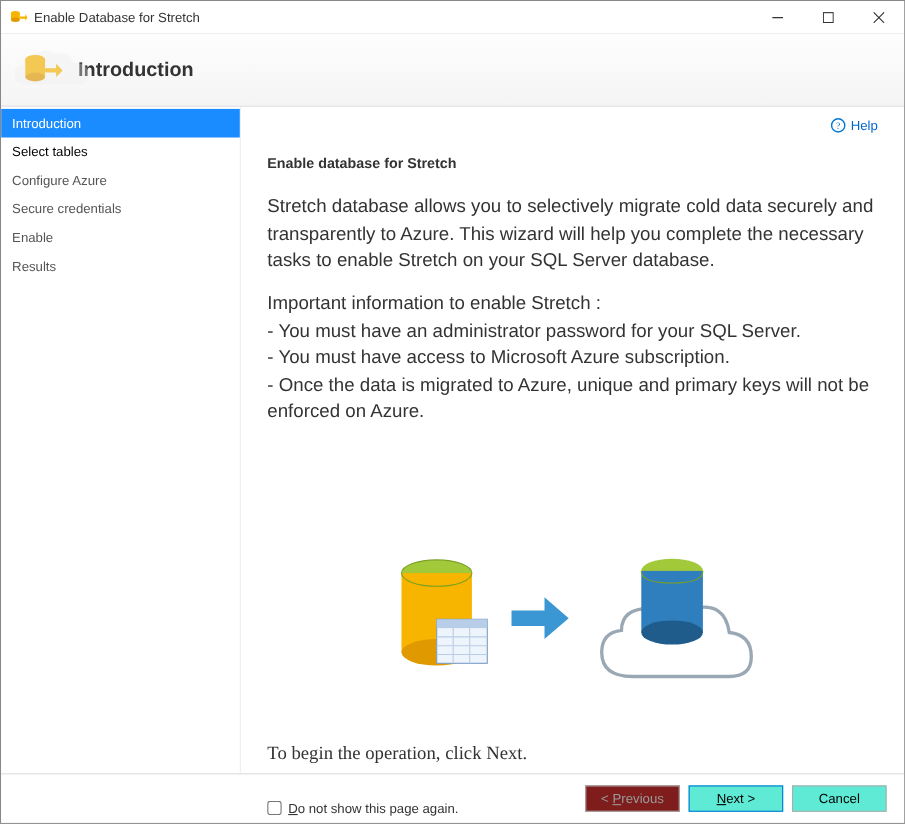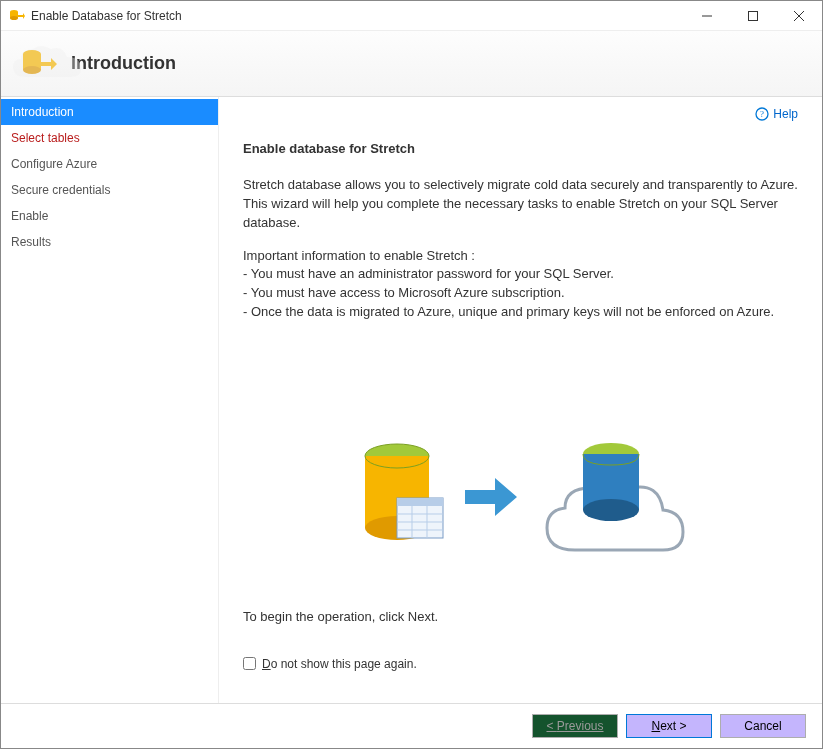--- a/index.html
+++ b/index.html
@@ -65,21 +65,21 @@
     }
     .sidebar {
       width: 218px;
       background: #fff;
       border-right: 1px solid #eee;
       padding-top: 2px;
     }
     .sidebar-item {
       padding: 6px 10px;
       font-size: 12px;
-      color: #b91c1c;
+      color: #000000;
       cursor: pointer;
     }
     .sidebar-item.active {
       background: #1a8cff;
       color: #fff;
     }
     .sidebar-item.muted { color: #555; cursor: default; }
     .content {
       flex: 1;
       padding: 14px 24px 10px 24px;
@@ -95,56 +95,56 @@
       font-size: 12px;
       cursor: pointer;
     }
     .help-link svg { margin-right: 4px; }
     .content h2 {
       font-size: 13px;
       font-weight: 600;
       margin: 30px 0 20px 0;
       color: #333;
     }
-    .body-text { font-size: 13px; color: #333; line-height: 1.45; }
+    .body-text { font-size: 17px; color: #333; line-height: 1.45; }
     .body-text p { margin-bottom: 14px; }
     .body-text .bullet { margin-bottom: 0; }
     .illustration {
       margin: 110px auto 30px auto;
       display: flex; align-items: center; justify-content: center;
       gap: 14px;
     }
-    .begin-text { margin-top: 16px; }
+    .begin-text { margin-top: 16px; font-family: Liberation Serif, serif; }
     .checkbox-row {
       margin-top: 30px;
       display: flex; align-items: center;
       font-size: 12px;
     }
     .checkbox-row input { margin-right: 6px; width: 13px; height: 13px; }
     
     .footer {
       border-top: 1px solid #ddd;
       padding: 10px 16px;
       display: flex;
       justify-content: flex-end;
       gap: 8px;
       background: #fff;
     }
     .btn {
       min-width: 86px;
       height: 24px;
       padding: 0 12px;
       border: 1px solid #adadad;
-      background: #c4b5fd;
+      background: #5eead4;
       font-size: 12px;
       display: inline-flex; align-items: center; justify-content: center;
       cursor: pointer;
     }
     .btn.default { border: 1px solid #0078d7; }
-    .btn.disabled { color: #9a9a9a; cursor: default; background: #14532d; text-decoration: underline; }
+    .btn.disabled { color: #9a9a9a; cursor: default; background: #7f1d1d; }
     .underline-first::first-letter { text-decoration: underline; }
   </style>
 </head>
 <body>
 
 <div class="titlebar">
   <span class="app-icon">
     <svg width="16" height="16" viewBox="0 0 16 16">
       <ellipse cx="5" cy="4" rx="4" ry="2" fill="#f7b500"></ellipse>
       <rect x="1" y="4" width="8" height="6" fill="#f7b500"></rect>

